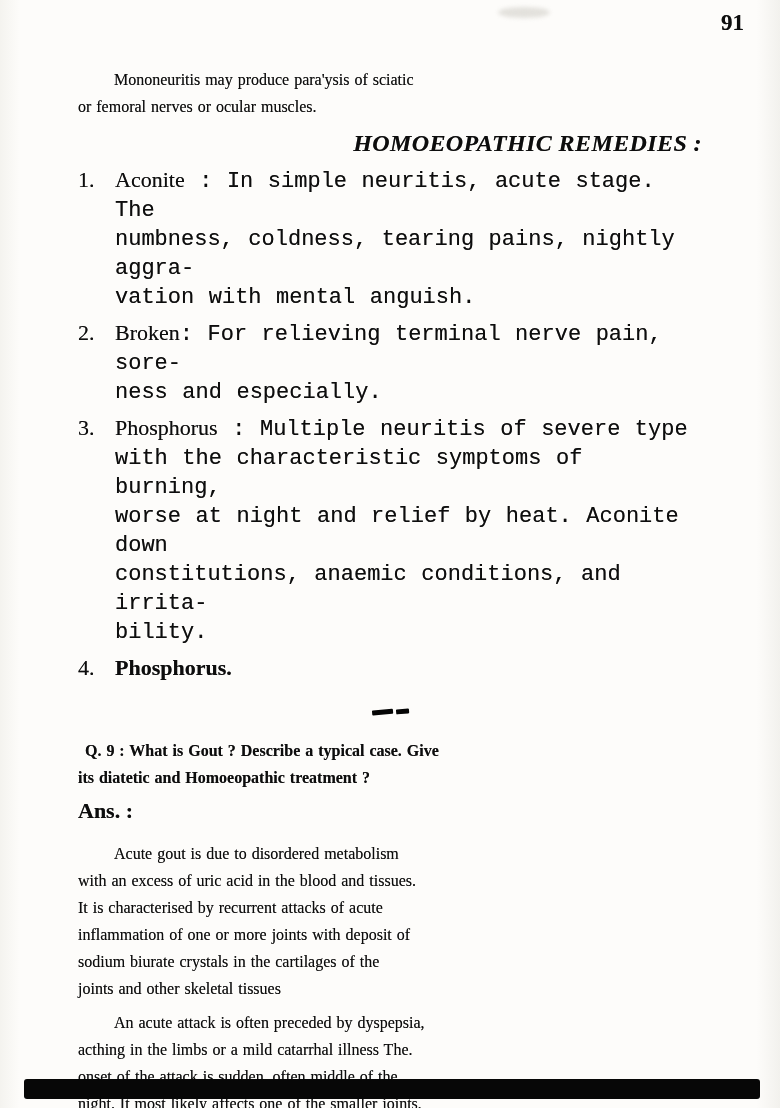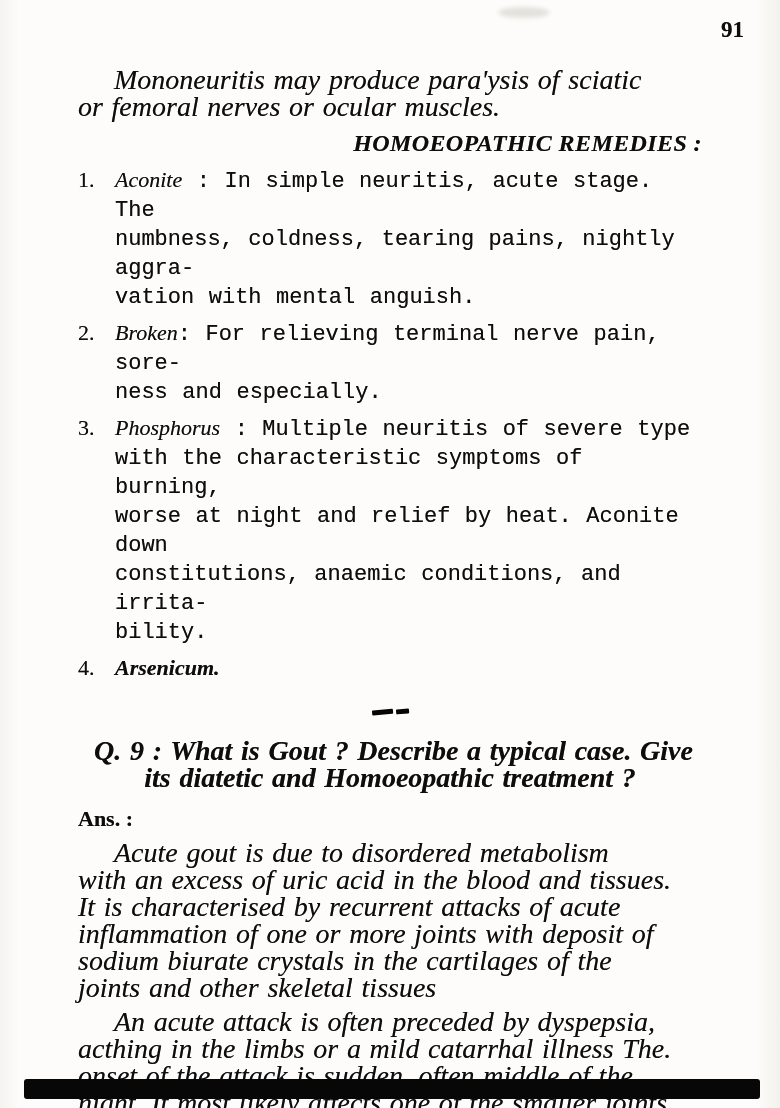--- a/index.html
+++ b/index.html
@@ -15,43 +15,42 @@
     margin: 0 auto;
     box-sizing: border-box;
     padding: 66px 78px 0 78px;
     background: linear-gradient(90deg, #f4f3ef 0, #fdfcfa 2.5%, #fdfcfa 97%, #f2f1ed 100%);
     color: #0d0d0d;
     overflow: hidden;
     text-shadow: 0 0 0.5px rgba(10,10,10,0.55);
   }
   .page-number {
     position: absolute;
-    top: 17px;
+    top: 10px;
     right: 36px;
     font-size: 23px;
     font-weight: bold;
   }
   .smudge {
     position: absolute;
     top: 7px;
     left: 498px;
     width: 52px;
     height: 11px;
     background: #d8d6d0;
     border-radius: 50%;
     filter: blur(2px);
     opacity: 0.7;
   }
   .para {
     margin: 0 0 7px 0;
-    font-size: 28px;
+    font-size: 16px;
     line-height: 27px;
     white-space: pre-line;
     word-spacing: 0.06em;
-    font-style: italic;
   }
   .indent { text-indent: 36px; }
   .remedies-heading {
     margin: 10px 0 9px 0;
     font-size: 24px;
     font-style: italic;
     font-weight: bold;
     letter-spacing: 0.4px;
     text-align: right;
   }
@@ -62,41 +61,40 @@
     margin: 0 0 8px 0;
     font-size: 22px;
     line-height: 27px;
     word-spacing: 0.06em;
   }
   .remedy .num {
     position: absolute;
     left: 0;
     top: 0;
   }
-  .rname { font-style: italic; }
+  .rname { }
   .remedy-4 .rname { font-weight: bold; }
   .rest { white-space: pre-line; font-family: Liberation Mono, monospace; }
   .divider {
     display: flex;
     justify-content: center;
     align-items: center;
     gap: 3px;
     margin: 24px 0 22px 0;
     transform: rotate(-5deg);
   }
   .divider .d1 { width: 21px; height: 5px; background: #050505; border-radius: 1px; display: inline-block; }
   .divider .d2 { width: 13px; height: 5px; background: #050505; border-radius: 1px; display: inline-block; margin-top: 3px; }
   .question {
     font-weight: bold;
     text-indent: 7px;
-    margin-bottom: 14px;
-    text-align: center;
+    margin-bottom: 6px;
   }
   .ans-label {
-    margin: 0 0 7px 0;
+    margin: 0 0 16px 0;
     font-size: 22px;
     line-height: 27px;
     font-weight: bold;
   }
   .scan-bar {
     position: absolute;
     left: 24px;
     right: 20px;
     bottom: 9px;
     height: 20px;
@@ -134,21 +132,21 @@
 
     <div class="remedy remedy-3">
       <span class="num">3.</span><span class="rname">Phosphorus</span><span class="rest"> : Multiple neuritis of severe type
 with the characteristic symptoms of burning,
 worse at night and relief by heat. Aconite down
 constitutions, anaemic conditions, and irrita-
 bility.</span>
     </div>
 
     <div class="remedy remedy-4">
-      <span class="num">4.</span><span class="rname">Arsenicum.</span><span class="rest"></span>
+      <span class="num">4.</span><span class="rname">Phosphorus.</span><span class="rest"></span>
     </div>
 
   </div>
 
   <div class="divider">
     <span class="d1"></span>
     <span class="d2"></span>
   </div>
 
   <p class="para question">Q. 9 : What is Gout ? Describe a typical case. Give

